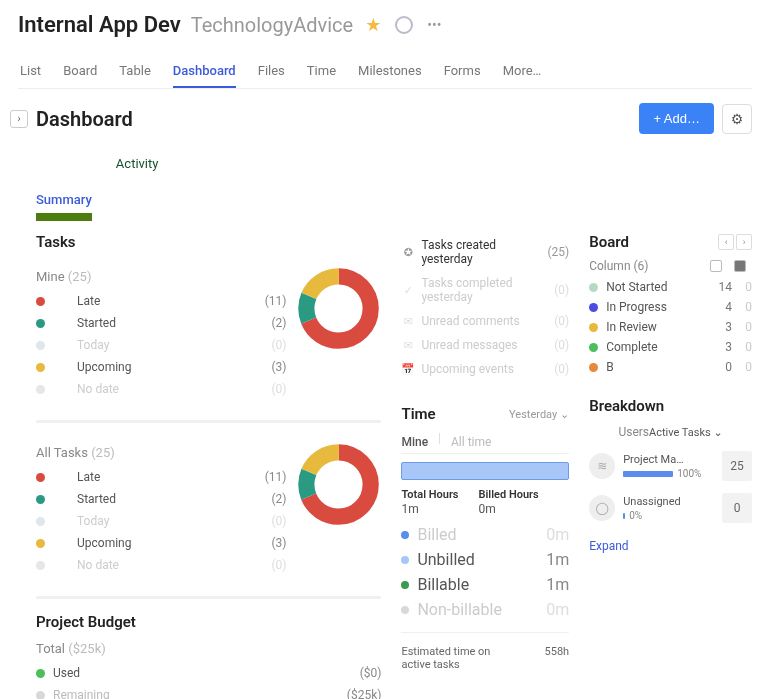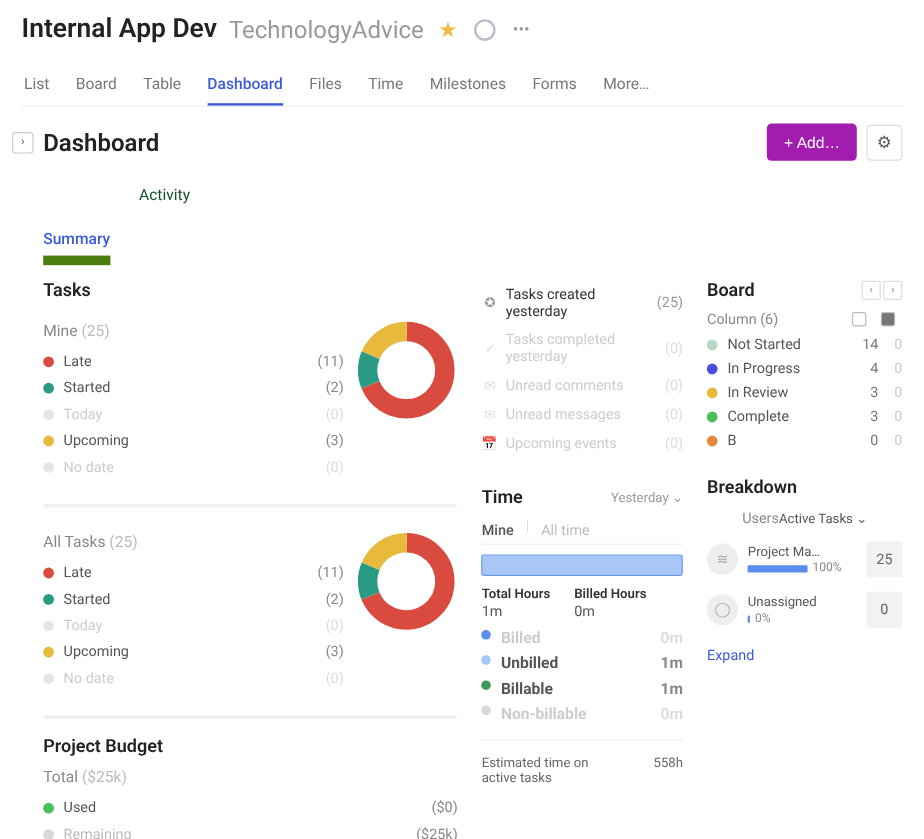--- a/index.html
+++ b/index.html
@@ -12,36 +12,36 @@
 .circle-outline { width: 18px; height: 18px; border: 2.5px solid #bbc; border-radius: 50%; margin-left: 4px; }
 .ellipsis { color: #999; font-size: 14px; margin-left: 4px; }
 .nav-tabs { display: flex; gap: 22px; margin-top: 18px; border-bottom: 1px solid #eee; padding: 0 2px; }
 .nav-tab { padding: 8px 0; color: #777; font-size: 13px; cursor: pointer; }
 .nav-tab.active { color: #3b5bdb; border-bottom: 2px solid #3b5bdb; font-weight: 500; }
 .dash-header { display: flex; align-items: center; justify-content: space-between; padding: 14px 18px 0 10px; }
 .dash-left { display: flex; align-items: center; gap: 8px; }
 .chev-box { width: 18px; height: 18px; border: 1px solid #ccc; border-radius: 3px; display: flex; align-items: center; justify-content: center; font-size: 10px; color: #555; }
 .dash-title { font-size: 20px; font-weight: 600; color: #222; }
 .dash-right { display: flex; align-items: center; gap: 8px; }
-.add-btn { background: #a21caf; color: #fff; border: none; padding: 8px 14px; border-radius: 4px; font-size: 13px; cursor: pointer; }
+.add-btn { background: #3b82f6; color: #fff; border: none; padding: 8px 14px; border-radius: 4px; font-size: 13px; cursor: pointer; }
 .gear-btn { width: 30px; height: 30px; border: 1px solid #ddd; border-radius: 4px; display: flex; align-items: center; justify-content: center; font-size: 14px; color: #555; cursor: pointer; }
 .sub-tabs { display: flex; gap: 24px; padding: 16px 0 0 36px; border-bottom: 0; }
 .sub-tab { padding: 6px 0; color: #14532d; font-size: 13px; cursor: pointer; }
 .sub-tab.active { color: #3b5bdb; border-bottom: 8px solid #4d7c0f; font-weight: 500; margin-top: 36px; }
 .main { display: flex; padding: 12px 18px 0 36px; gap: 20px; }
 .col-left { width: 350px; }
 .col-mid { width: 170px; }
 .col-right { width: 165px; }
 .section-title { font-size: 15px; font-weight: 600; color: #222; margin-bottom: 10px; }
 .sub-label { font-size: 13px; color: #888; margin: 8px 0 6px 0; }
 .sub-label .count { color: #bbb; }
 .task-list { margin-bottom: 10px; }
 .task-row { display: flex; align-items: center; padding: 4px 0; font-size: 12px; }
 .dot { width: 9px; height: 9px; border-radius: 50%; margin-right: 8px; flex-shrink: 0; }
-.task-label { flex: 1; color: #555; }
+.task-label { flex: 1; color: #555; margin-left: 24px; }
 .task-row.muted .task-label { color: #ccc; }
 .task-count { color: #888; font-size: 12px; }
 .task-row.muted .task-count { color: #ddd; }
 .hr-thin { height: 3px; background: #f0f0f0; border: none; border-radius: 2px; margin: 10px 0 14px 0; }
 .tasks-flex { display: flex; align-items: flex-start; }
 .donut-wrap { margin-left: auto; padding: 5px 0 0 10px; }
 .digest-row { display: flex; align-items: center; padding: 5px 0; font-size: 12px; }
 .digest-icon { width: 14px; text-align: center; margin-right: 6px; color: #999; font-size: 11px; }
 .digest-row.muted { color: #ccc; }
 .digest-row.muted .digest-icon { color: #ddd; }
@@ -50,21 +50,21 @@
 .digest-row.muted .digest-count { color: #ddd; }
 .time-header { display: flex; align-items: center; justify-content: space-between; }
 .dropdown-label { font-size: 11px; color: #999; }
 .time-tabs { display: flex; gap: 10px; margin-top: 8px; font-size: 12px; border-bottom: 1px solid #eee; }
 .time-tab { padding: 4px 0; color: #bbb; cursor: pointer; }
 .time-tab.active { color: #555; font-weight: 500; }
 .time-bar { height: 18px; background: #a8c6f7; border: 1px solid #6a9de8; border-radius: 2px; margin: 8px 0; }
 .time-cols { display: flex; gap: 20px; margin-top: 6px; }
 .time-col-title { font-size: 11px; font-weight: 600; color: #333; }
 .time-col-val { font-size: 12px; color: #555; margin-top: 1px; }
-.time-item { display: flex; padding: 3px 0; font-size: 13px; font-weight: bold; }
+.time-item { display: flex; align-items: center; padding: 3px 0; font-size: 16px; }
 .time-item .dot { width: 8px; height: 8px; }
 .time-item-label { flex: 1; color: #555; }
 .time-item.muted .time-item-label { color: #ccc; }
 .time-item-val { color: #888; }
 .time-item.muted .time-item-val { color: #ddd; }
 .est-row { display: flex; justify-content: space-between; margin-top: 12px; font-size: 11px; }
 .est-label { color: #666; max-width: 100px; }
 .est-val { color: #666; }
 .board-header { display: flex; align-items: center; justify-content: space-between; }
 .board-nav { display: flex; gap: 2px; }

